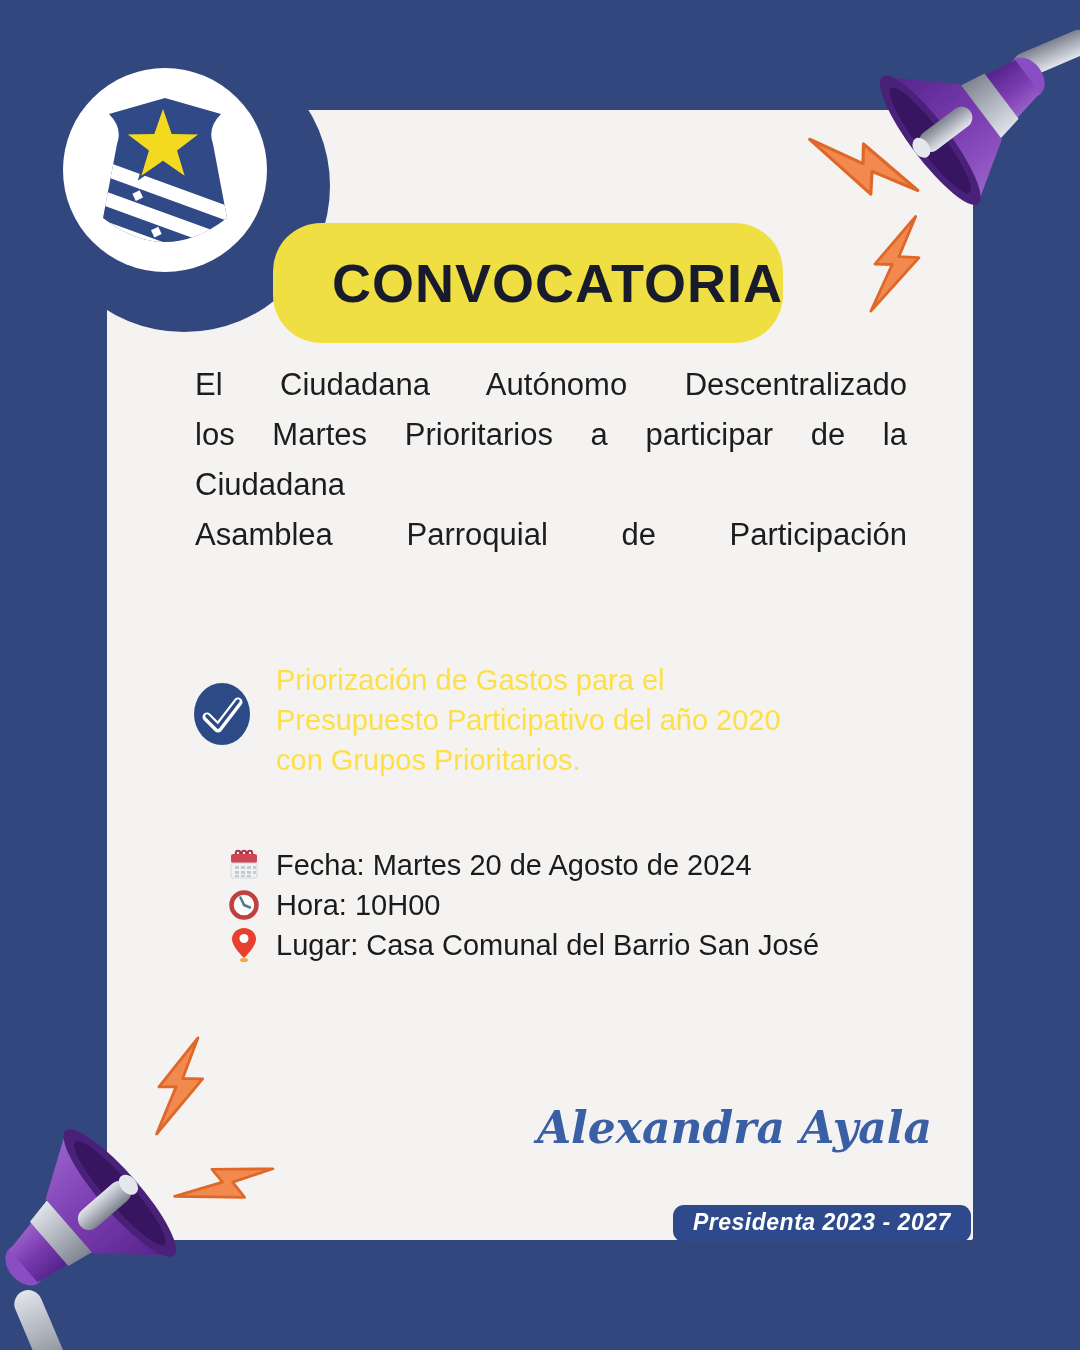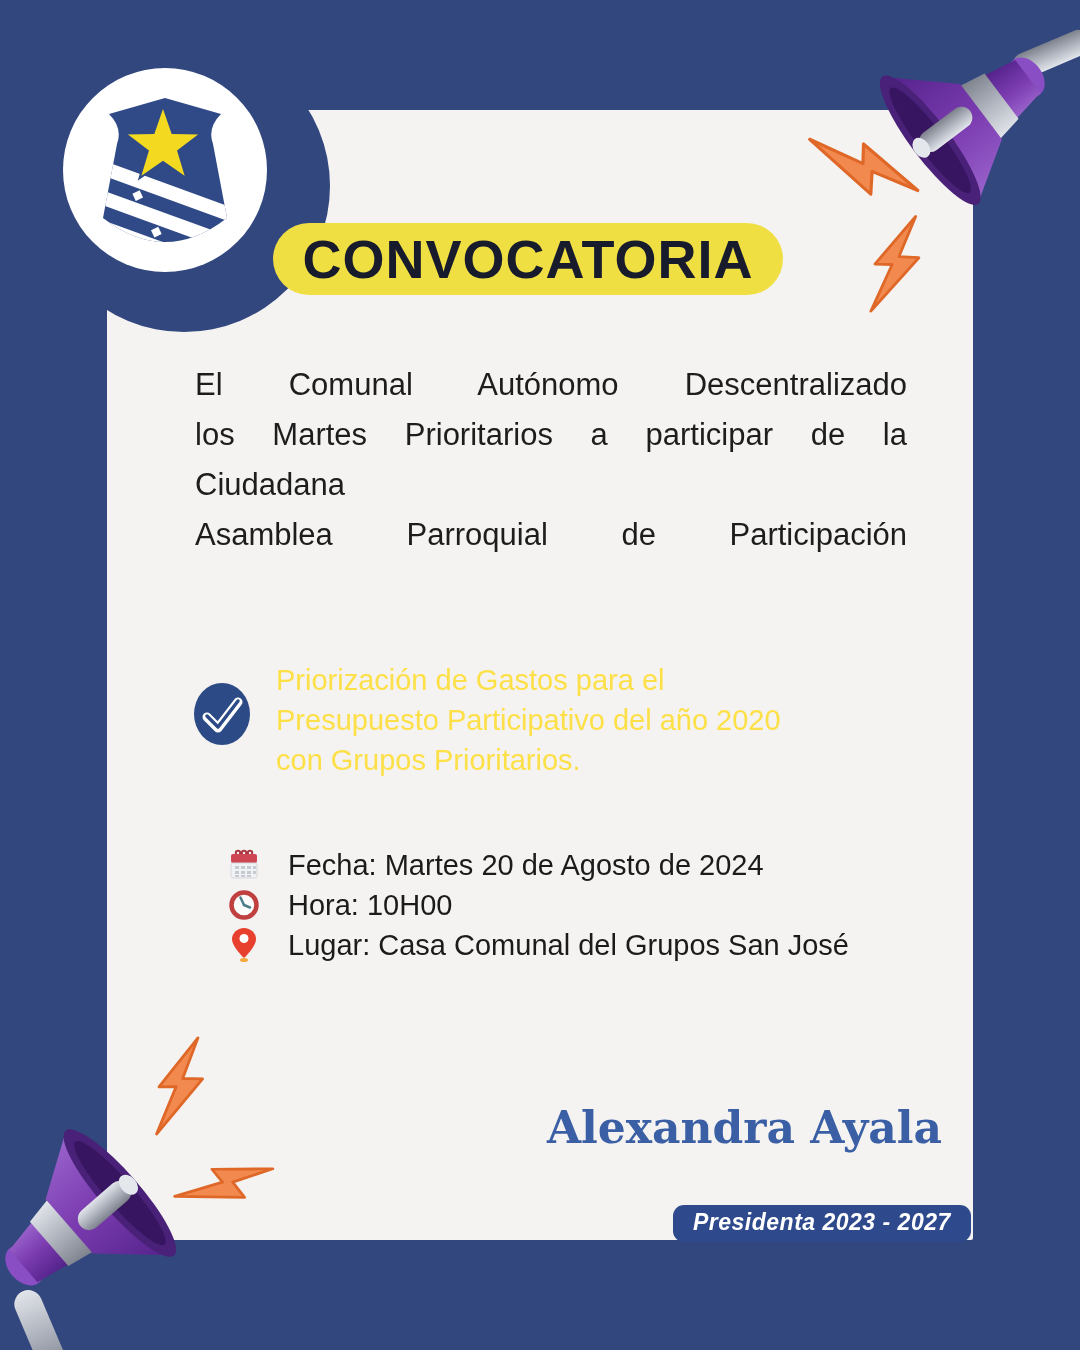--- a/index.html
+++ b/index.html
@@ -16,23 +16,23 @@
     position:absolute;left:38px;top:40px;width:292px;height:292px;
     border-radius:50%;background:#31477E;
   }
   .logo-circle{
     position:absolute;left:63px;top:68px;width:204px;height:204px;
     border-radius:50%;background:#FFFFFF;
   }
   .logo-circle svg{position:absolute;left:0;top:0;}
   
   .title-pill{
-    position:absolute;left:273px;top:223px;width:510px;height:72px;
+    position:absolute;left:273px;top:223px;width:510px;height:120px;
     background:#F0DF42;border-radius:48px;
-    display:flex;align-items:center;justify-content:center;
+    display:flex;align-items:center;justify-content:flex-end;
   }
   .title-pill span{
     font-size:54px;font-weight:bold;color:#171B2C;letter-spacing:1px;
   }
   
   .body-text{
     position:absolute;left:195px;top:360px;width:712px;
     font-size:31px;line-height:50px;color:#1D1D1D;
   }
   .body-text .jline{text-align:justify;text-align-last:justify;}
@@ -40,27 +40,27 @@
   
   .check-row{
     position:absolute;left:193px;top:660px;display:flex;gap:25px;
   }
   .check-row .check-icon-wrap{flex:0 0 58px;margin-top:22px;}
   .check-text{
     font-size:29px;line-height:40px;color:#fde047;width:620px;
   }
   
   .details{position:absolute;left:228px;top:845px;}
-  .detail-row{display:flex;align-items:center;height:40px;gap:28px;}
+  .detail-row{display:flex;align-items:center;height:40px;gap:16px;}
   .detail-row .d-icon{flex:0 0 32px;display:flex;justify-content:center;}
   .detail-label{font-size:29px;color:#1B1B1B;white-space:nowrap;}
   
   .signature{
-    position:absolute;right:138px;top:1102px;
-    font-family:"DejaVu Serif",serif;font-weight:bold;
+    position:absolute;right:148px;top:1102px;
+    font-family:"DejaVu Serif",serif;font-style:italic;font-weight:bold;
     font-size:44px;color:#3A5FA5;white-space:nowrap;
   }
   .badge{
     position:absolute;left:673px;top:1177px;
     background:#2E4A8C;color:#FFFFFF;border-radius:11px;
     font-size:23px;font-weight:bold;font-style:italic;letter-spacing:.5px;
     padding:4px 20px 6px 20px;white-space:nowrap;margin-top:28px;
   }
   .deco{position:absolute;pointer-events:none;}
   .deco svg{overflow:visible;display:block;}
@@ -107,21 +107,21 @@
       </g>
       <polygon points="100,38 109.4,65.1 138,65.6 115.2,82.9 123.5,110.4 100,94 76.5,110.4 84.8,82.9 62,65.6 90.6,65.1" fill="#F3D91F" stroke="#2F4A86" stroke-width="2"></polygon>
     </svg>
   </div>
 
   <div class="title-pill">
     <span>CONVOCATORIA</span>
   </div>
 
   <div class="body-text">
-    <div class="jline">El Comunal Autónomo Descentralizado</div>
+    <div class="jline">El Ciudadana Autónomo Descentralizado</div>
     <div class="jline">los Martes Prioritarios a participar de la</div>
     <div class="jline last">Ciudadana</div>
     <div class="jline">Asamblea Parroquial de Participación</div>
   </div>
 
   <div class="check-row">
     <div class="check-icon-wrap">
       <svg width="58" height="64" viewBox="0 0 58 64">
         <ellipse cx="29" cy="32" rx="28" ry="31" fill="#2C4B86"></ellipse>
         <path d="M14,35 L25,46 L45,20" fill="none" stroke="#FFFFFF" stroke-width="9" stroke-linecap="round" stroke-linejoin="round"></path>
@@ -172,21 +172,21 @@
       <span class="detail-label">Hora: 10H00</span>
     </div>
     <div class="detail-row">
       <span class="d-icon">
         <svg width="26" height="36" viewBox="0 0 26 36">
           <ellipse cx="13" cy="33" rx="4" ry="2" fill="#F6A83B"></ellipse>
           <path d="M13,1 C6.4,1 1,6 1,12 C1,20 13,31 13,31 C13,31 25,20 25,12 C25,6 19.6,1 13,1 Z" fill="#E8402F"></path>
           <circle cx="13" cy="11.5" r="4.5" fill="#FFFFFF"></circle>
         </svg>
       </span>
-      <span class="detail-label">Lugar: Casa Comunal del Grupos San José</span>
+      <span class="detail-label">Lugar: Casa Comunal del Barrio San José</span>
     </div>
   </div>
 
   <div class="signature">Alexandra Ayala</div>
   <div class="badge">Presidenta 2023 - 2027</div>
 
   <div class="deco" style="left:845px;top:0px;">
     <svg width="270" height="212" viewBox="-80 -10 420 330">
       <g transform="rotate(143 130 150)">
         <rect x="-70" y="122" width="130" height="40" rx="20" fill="url(#sg)" transform="rotate(14 -10 142)"></rect>

